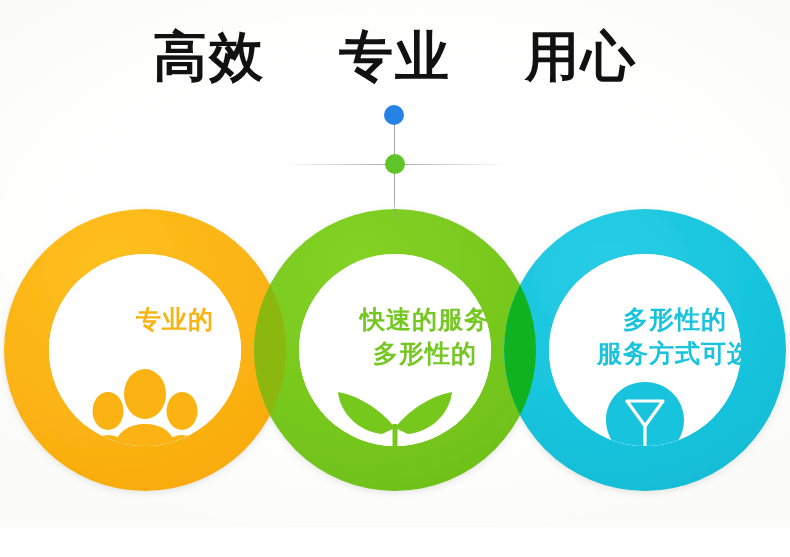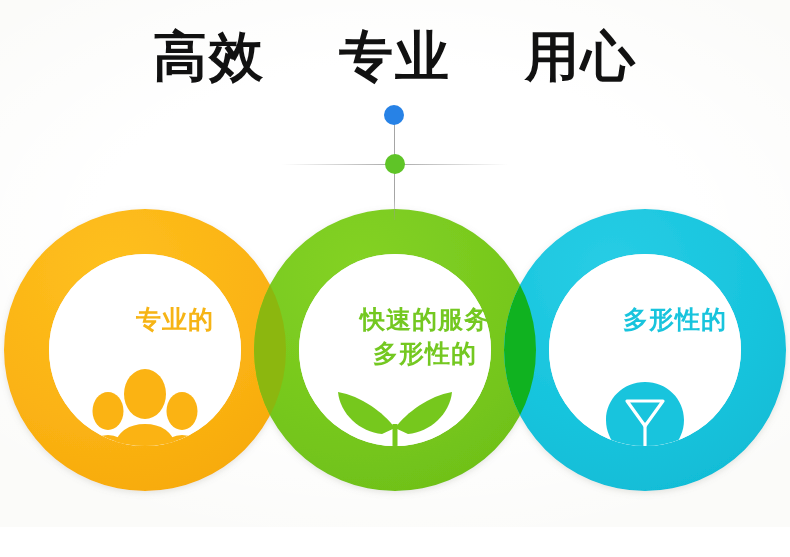--- a/index.html
+++ b/index.html
@@ -265,17 +265,18 @@
       <span class="line">专业的</span>
     </div>
 
     <div class="card-text t-mid">
       <span class="line">快速的服务</span>
       <span class="line">多形性的</span>
     </div>
 
     <div class="card-text t-right">
       <span class="line">多形性的</span>
+      <span class="line">服务方式可选</span>
     </div>
 
   </div>
 
 </div>
 
 </body></html>

